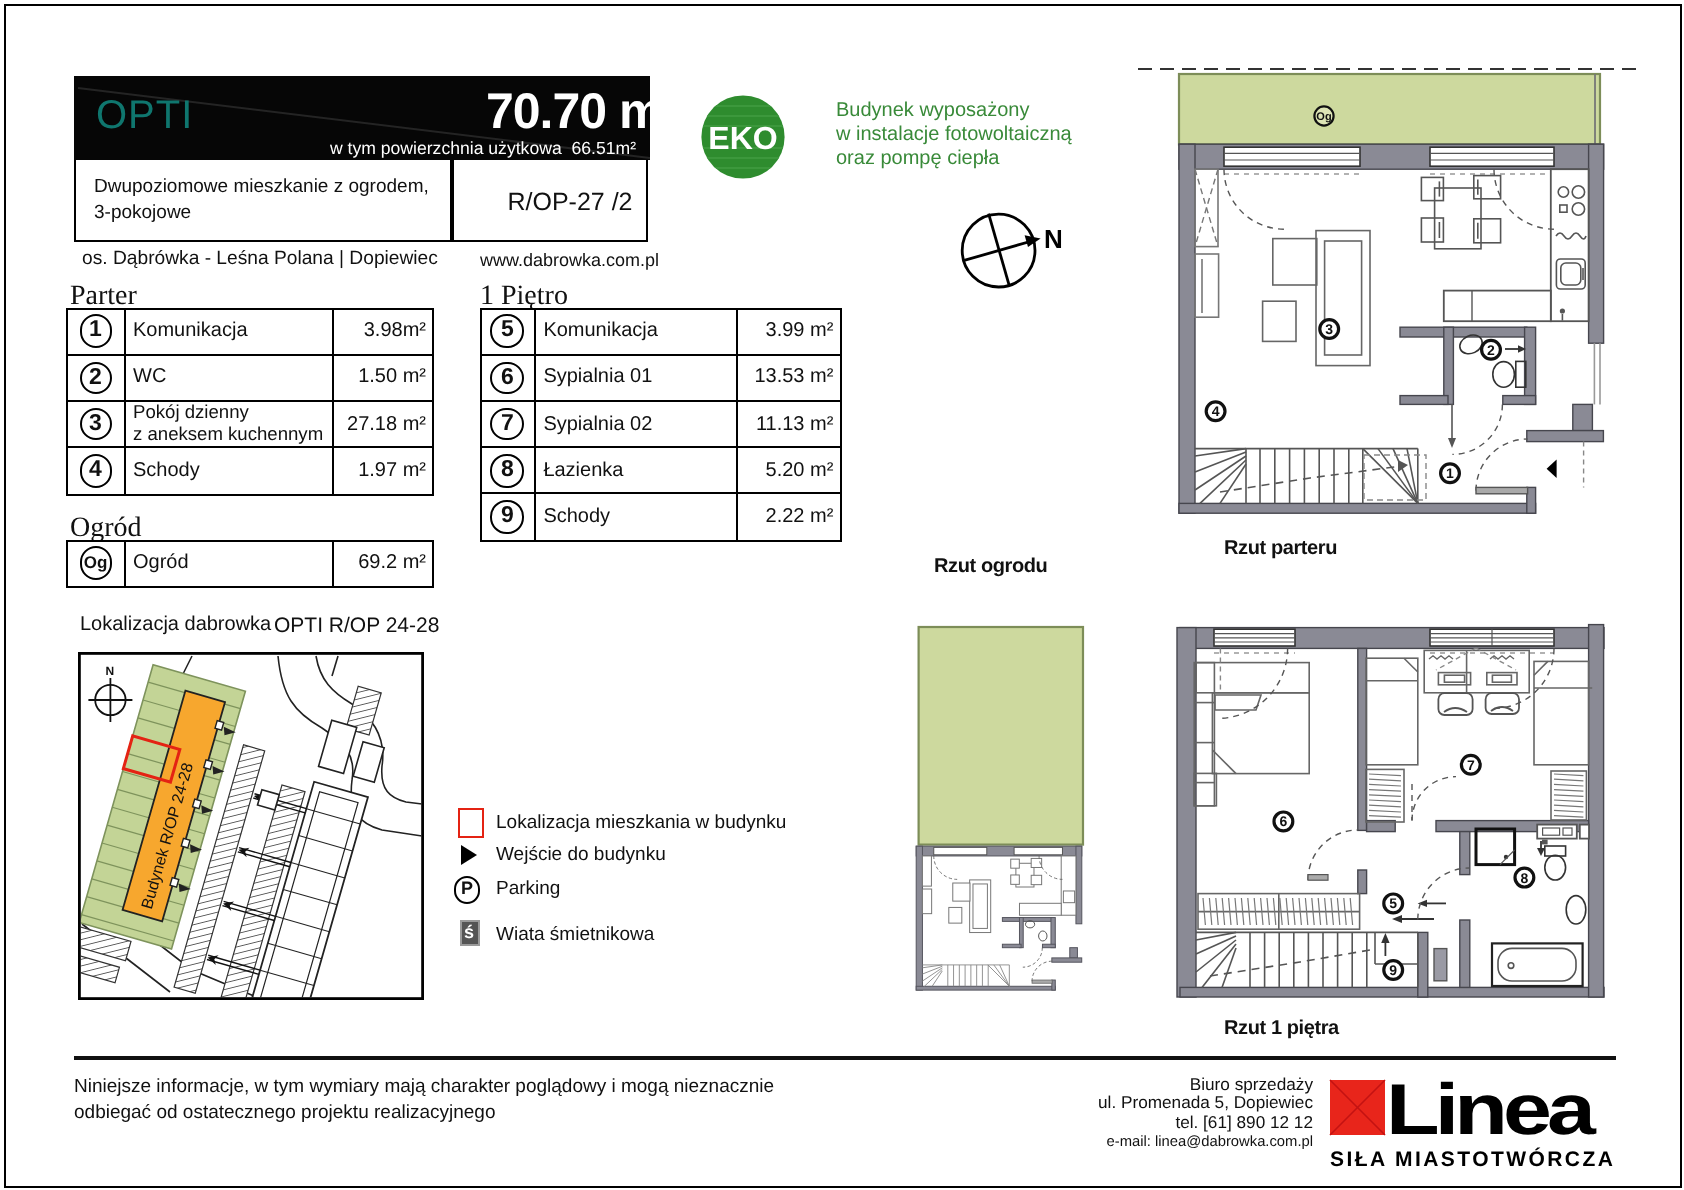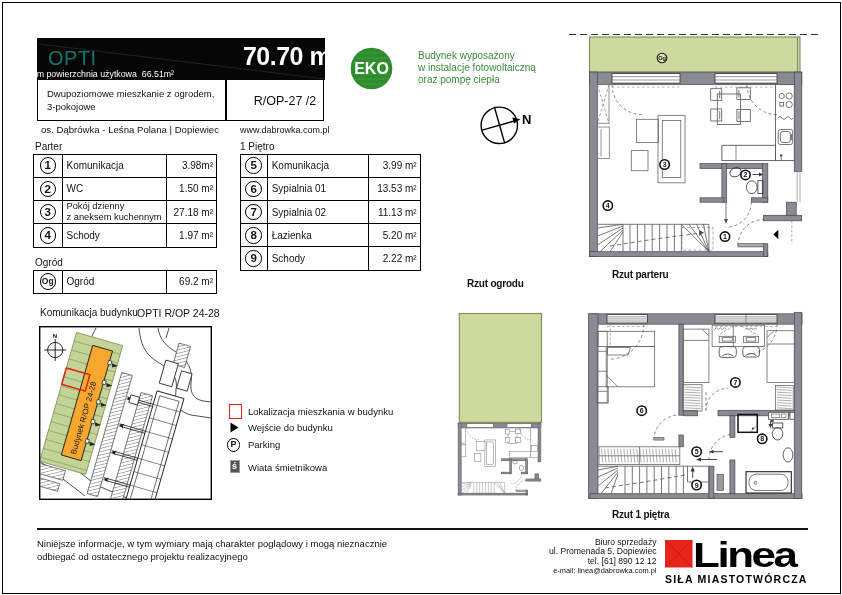--- a/index.html
+++ b/index.html
@@ -4,29 +4,29 @@
 <style>
   html,body{margin:0;padding:0;}
   body{width:842px;height:595px;position:relative;background:#fff;
        font-family:"Liberation Sans",sans-serif;overflow:hidden;}
   .abs{position:absolute;}
   #border{left:2px;top:2px;width:837px;height:590px;border:1px solid #000;}
   
   #blackbox{left:37px;top:38px;width:288px;height:42px;background:#060606;}
   #opti{left:48px;top:47px;color:#0f766e;font-size:20px;letter-spacing:0.5px;}
   #bigarea{left:0;top:42px;width:319px;text-align:right;color:#fff;font-size:25px;font-weight:bold;letter-spacing:-0.5px;padding-left:20px;}
-  #sub{left:0;top:68.5px;width:318px;text-align:left;color:#fff;font-size:8.8px;margin-left:21px;}
+  #sub{left:0;top:68.5px;width:318px;text-align:right;color:#fff;font-size:8.8px;}
   #whiterow{left:37px;top:80px;width:285px;height:40px;border:1.5px solid #000;border-top:none;}
   #vdiv{left:225px;top:80px;width:1.5px;height:41px;background:#000;}
   #desc{left:47px;top:87px;font-size:9.5px;color:#111;line-height:13px;}
   #rop{left:226px;top:94px;width:118px;text-align:center;font-size:12.5px;color:#111;}
   #addr{left:41px;top:124px;font-size:9.6px;color:#111;}
   #www{left:240px;top:124.5px;width:89px;text-align:center;font-size:9px;color:#111;}
   
-  .tlabel{font-size:10px;color:#111;}
+  .tlabel{font-size:14px;color:#111;font-family:Liberation Serif, serif;}
   .dtab{border-collapse:collapse;table-layout:fixed;}
   .dtab td{border:1.4px solid #000;padding:0;font-size:10px;color:#111;vertical-align:middle;}
   .dtab .c0{width:27.5px;text-align:center;}
   .dtab .c1{width:99px;padding-left:4px;}
   .dtab .c2{text-align:right;padding-right:3px;margin-top:43px;}
   .circ{border:1.5px solid #000;border-radius:50%;width:14.5px;height:14.5px;margin:0 auto;
         text-align:center;font-size:11.5px;font-weight:bold;color:#111;line-height:14.5px;}
   
   #ekotxt{left:418px;top:50px;font-size:10px;color:#398a39;line-height:12.2px;}
   
@@ -163,21 +163,21 @@
  <tr style="height:23.2px">
         <td class="c0">
           <div class="circ">9</div>
         </td>
         <td class="c1">Schody</td>
         <td class="c2">2.22 m²</td>
       </tr>
 </tbody>
   </table>
 
-<div class="abs" style="left:40px;top:307px;font-size:10px;color:#111">Komunikacja budynku</div>
+<div class="abs" style="left:40px;top:307px;font-size:10px;color:#111">Lokalizacja dabrowka</div>
 <div class="abs" style="left:137px;top:306.5px;font-size:10.5px;color:#111">OPTI R/OP 24-28</div>
 
 <svg class="abs" style="left:39px;top:326px" width="173" height="174" id="mapsvg">
   <defs>
     <pattern id="hatch" width="3.2" height="3.2" patternUnits="userSpaceOnUse" patternTransform="rotate(60)">
       <rect width="3.2" height="3.2" fill="#fff"></rect>
       <line x1="0" y1="0" x2="0" y2="3.2" stroke="#555" stroke-width="0.9"></line>
     </pattern>
     <clipPath id="mapclip">
         <rect x="1.4" y="1.4" width="170.2" height="171.2"></rect>

